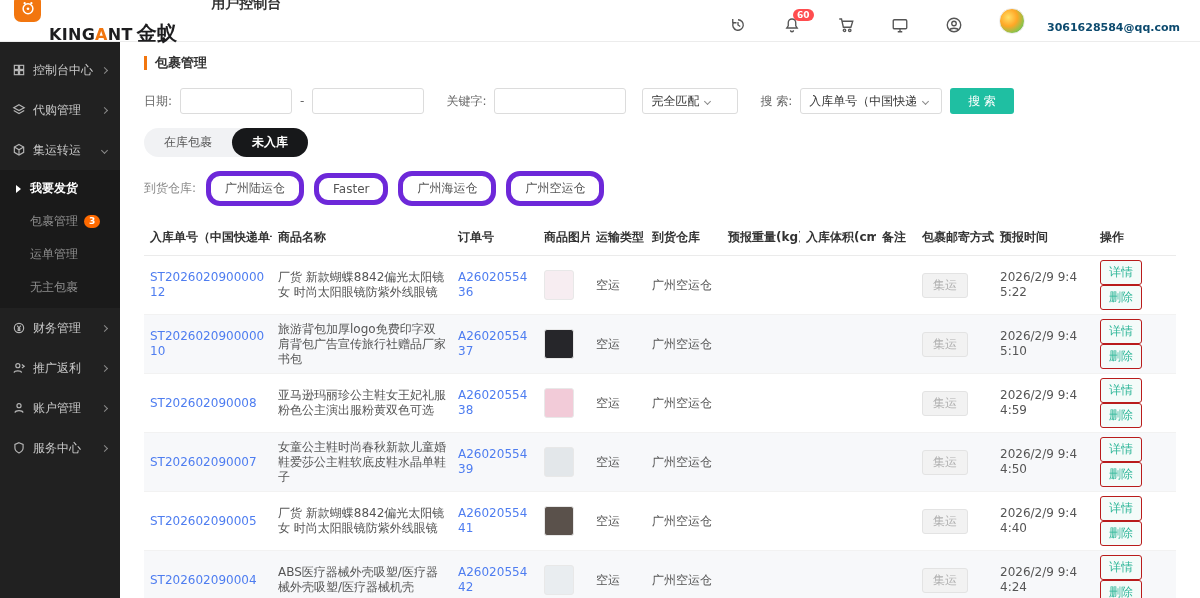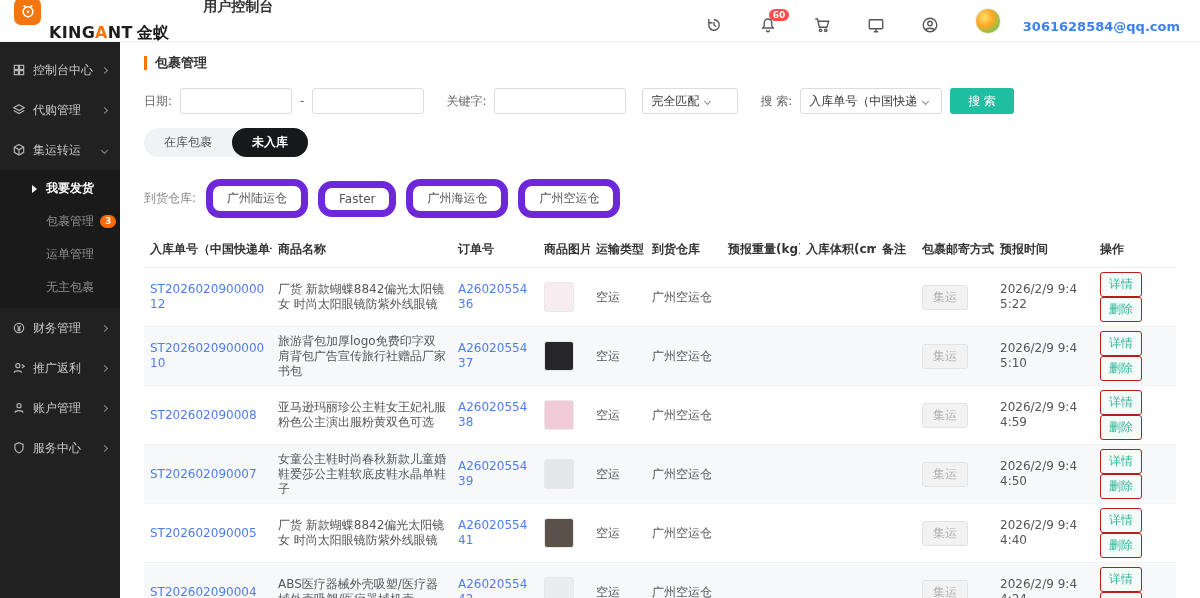--- a/index.html
+++ b/index.html
@@ -5,38 +5,38 @@
   * { box-sizing: border-box; margin: 0; padding: 0; }
   html,body { width:1200px; height:598px; overflow:hidden; }
   body { font-family:"DejaVu Sans","Liberation Sans",sans-serif; font-size:12px; color:#333; background:#fff; position:relative; }
 
   
   .header { height:42px; display:flex; align-items:center; justify-content:space-between; padding:0 20px 0 14px; border-bottom:1px solid #ececec; background:#fff; position:relative; z-index:3; }
   .h-left { display:flex; align-items:flex-start; }
   .logo-badge { width:27px; height:27px; border-radius:7px; background:#f2760f; display:flex; align-items:center; justify-content:center; margin-right:8px; }
   .logo-text { font-weight:bold; font-size:16px; color:#1d1d1f; letter-spacing:.3px; display:flex; align-items:baseline; }
   .logo-accent { color:#f2760f; }
-  .logo-cn { margin-left:4px; font-size:16px;margin-top:25px; }
+  .logo-cn { margin-left:4px; font-size:20px;margin-top:25px; }
   .h-title { font-size:14px; color:#333; margin-left:34px; font-weight:bold; }
   .h-right { display:flex; align-items:flex-end; gap:36px; }
   .h-icon { width:18px; height:18px; color:#555; position:relative; cursor:pointer; flex-shrink:0; }
   .h-icon svg { width:18px; height:18px; display:block; }
   .badge { position:absolute; top:-7px; left:10px; background:#ff4d4f; color:#fff; font-size:9px; line-height:12px; padding:0 4px; border-radius:7px; font-weight:bold; white-space:nowrap; }
   .avatar { width:26px; height:26px; border-radius:50%; background:radial-gradient(circle at 35% 35%, #ffe066, #ffa726 40%, #8bc34a 72%, #33691e); border:1px solid #eee; margin-right:-14px; }
-  .email { font-weight:bold; font-size:13px; color:#3b82f6; }
+  .email { font-weight:bold; font-size:11px; color:#0c4a6e; }
 
   
   .sidebar { position:absolute; left:0; top:42px; bottom:0; width:120px; background:#212121; padding-top:8px; }
   .side-item { height:40px; display:flex; align-items:center; gap:7px; padding:0 10px 0 12px; color:#c9c9c9; font-size:12px; cursor:pointer; }
   .side-item .slabel { flex:1; white-space:nowrap; }
   .sicon { width:14px; height:14px; flex-shrink:0; color:#b5b5b5; }
   .sicon svg { width:14px; height:14px; display:block; }
   .chev { width:5px; height:5px; border-right:1.5px solid #8a8a8a; border-bottom:1.5px solid #8a8a8a; transform:rotate(-45deg); flex-shrink:0; margin-right:3px; }
   .chev.down { transform:rotate(45deg); }
-  .side-sub { background:#1a1a1a; padding:2px 16px 4px; }
+  .side-sub { background:#1a1a1a; padding:2px 0 4px; }
   .sub-item { height:33px; display:flex; align-items:center; padding:0 8px 0 30px; color:#8f8f8f; font-size:12px; position:relative; cursor:pointer; white-space:nowrap; }
   .sub-item.active { color:#ffffff; font-weight:bold; }
   .sub-item.active::before { content:""; position:absolute; left:16px; top:50%; margin-top:-4px; border-left:5px solid #fff; border-top:4px solid transparent; border-bottom:4px solid transparent; }
   .badge-orange { background:#ff6a00; color:#fff; font-size:9px; line-height:13px; padding:0 5px; border-radius:7px; margin-left:6px; font-weight:bold; }
   .badge-orange:empty { display:none; }
 
   
   .main { position:absolute; left:120px; top:42px; right:0; bottom:0; background:#fff; padding:12px 24px 0; overflow:hidden; }
   .page-title { display:flex; align-items:center; gap:8px; margin-bottom:16px; }
   .title-bar { width:3px; height:14px; background:#f2760f; }
@@ -45,26 +45,26 @@
   .filters { display:flex; align-items:center; gap:8px; margin-bottom:14px; color:#666; }
   .f-label { white-space:nowrap; }
   .f-input { height:26px; border:1px solid #dcdcdc; border-radius:3px; width:112px; padding:0 8px; font-size:12px; color:#333; background:#fff; outline:none; }
   .f-input.kw { width:132px; }
   .f-select { height:26px; border:1px solid #dcdcdc; border-radius:3px; display:flex; align-items:center; padding:0 8px; background:#fff; color:#333; gap:6px; cursor:pointer; white-space:nowrap; overflow:hidden; }
   .f-select.match { width:96px; margin-left:8px; }
   .f-select.type { width:142px; }
   .f-select .val { overflow:hidden; text-overflow:clip; white-space:nowrap; }
   .btn-search { height:26px; padding:0 18px; background:#1fbfa2; color:#fff; border:none; border-radius:3px; font-size:12px; cursor:pointer; white-space:nowrap; }
 
-  .tabs { display:inline-flex; background:#f1f2f4; border-radius:16px; margin-bottom:22px; }
+  .tabs { display:inline-flex; background:#f1f2f4; border-radius:16px; margin-bottom:14px; }
   .tab { padding:6px 20px; font-size:12px; color:#555; border-radius:16px; cursor:pointer; white-space:nowrap; }
   .tab.active { background:#17181a; color:#fff; font-weight:bold; }
 
   .wh-row { display:flex; align-items:center; gap:10px; margin-bottom:14px; color:#888; }
-  .wh-pill { border:7px solid #6d28d9; border-radius:14px; padding:4px 14px; color:#555; background:#fff; cursor:pointer; white-space:nowrap; }
+  .wh-pill { border:5px solid #6d28d9; border-radius:14px; padding:4px 14px; color:#555; background:#fff; cursor:pointer; white-space:nowrap; }
 
   table { width:100%; border-collapse:collapse; table-layout:fixed; }
   thead th { font-size:12px; color:#333; font-weight:bold; text-align:left; padding:9px 6px; border-bottom:1px solid #ebebeb; background:#fff; white-space:nowrap; overflow:hidden; }
   tbody td { font-size:12px; color:#555; padding:4px 6px; border-bottom:1px solid #f2f2f2; vertical-align:middle; word-break:break-all; line-height:1.25; }
   tbody tr:nth-child(even) { background:#f7f8fa; }
   .link { color:#4e7df0; cursor:pointer; }
   .thumb { width:30px; height:30px; border-radius:3px; border:1px solid #e8e8e8; background:#eee; }
   .btn-ship { background:#f2f2f2; border:1px solid #e3e3e3; color:#b0b0b0; border-radius:3px; padding:3px 10px; font-size:12px; cursor:default; white-space:nowrap; }
   .btn-mini { border:1px solid #b91c1c; color:#2eb698; background:#f4fbf9; border-radius:3px; padding:3px 8px; font-size:12px; margin-right:5px; cursor:pointer; white-space:nowrap; }
 </style>

